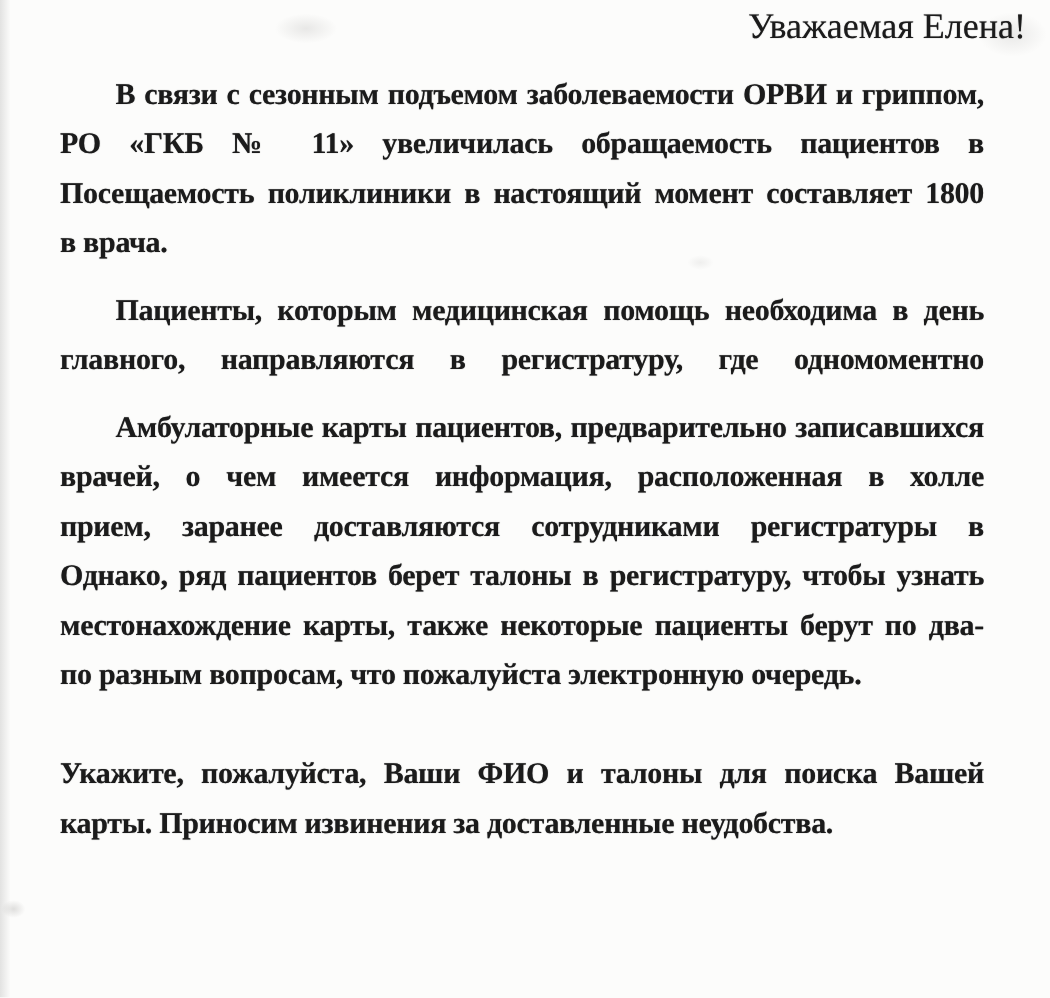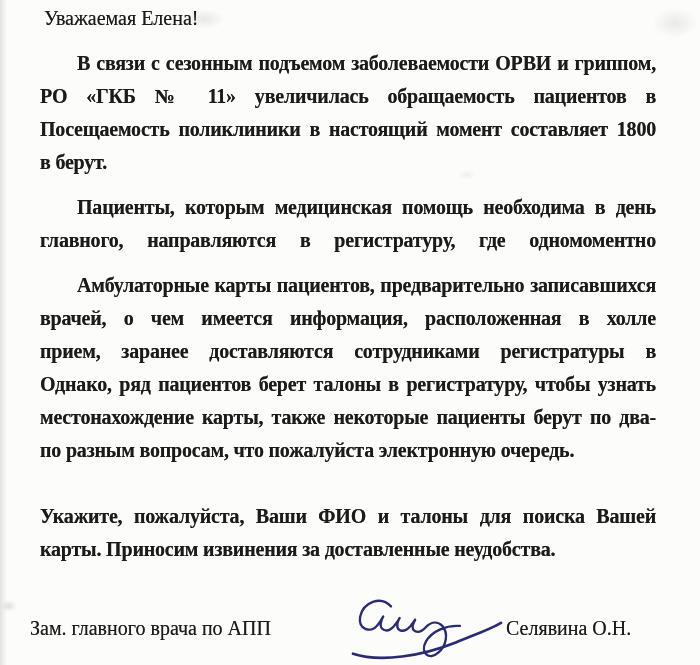--- a/index.html
+++ b/index.html
@@ -52,22 +52,22 @@
   }
   .jl {               
     text-align: justify;
     text-align-last: justify;
   }
   .ind { text-indent: 37px; }   
 
   .salutation {
     height: 33px;
     line-height: 33px;
-    font-size: 20px;
-    text-align: left;
+    font-size: 24px;
+    text-align: right;
     transform: translateX(16px);
     text-shadow: 0 0 0.6px rgba(25,25,25,0.65);
   }
   .para { margin: 12px; font-weight: bold; }
   .para-request { margin-top: 33px; }
 
   .closing {
     position: relative;
     height: 72px;
     margin-top: 26px;
@@ -104,21 +104,21 @@
   <div class="smudge s4"></div>
 
   <div class="doc">
 
     <div class="salutation">Уважаемая Елена!</div>
 
     <div class="para">
       <div class="line jl ind">В связи с сезонным подъемом заболеваемости ОРВИ и гриппом, в ГБУ</div>
       <div class="line jl">РО «ГКБ № 11» увеличилась обращаемость пациентов в поликлинику.</div>
       <div class="line jl">Посещаемость поликлиники в настоящий момент составляет 1800 пациентов</div>
-      <div class="line">в берут.</div>
+      <div class="line">в врача.</div>
     </div>
 
     <div class="para">
       <div class="line jl ind">Пациенты, которым медицинская помощь необходима в день</div>
       <div class="line jl">главного, направляются в регистратуру, где одномоментно</div>
     </div>
 
     <div class="para">
       <div class="line jl ind">Амбулаторные карты пациентов, предварительно записавшихся на</div>
       <div class="line jl">врачей, о чем имеется информация, расположенная в холле поликлиники.</div>
@@ -126,25 +126,15 @@
       <div class="line jl">Однако, ряд пациентов берет талоны в регистратуру, чтобы узнать</div>
       <div class="line jl">местонахождение карты, также некоторые пациенты берут по два-три талона</div>
       <div class="line">по разным вопросам, что пожалуйста электронную очередь.</div>
     </div>
 
     <div class="para para-request">
       <div class="line jl">Укажите, пожалуйста, Ваши ФИО и талоны для поиска Вашей амбулаторной</div>
       <div class="line">карты. Приносим извинения за доставленные неудобства.</div>
     </div>
 
-    <div class="closing">
-      <span class="position-title">Зам. главного врача по АПП</span>
-
-      <svg width="182" height="72" viewBox="0 0 150 70" xmlns="http://www.w3.org/2000/svg">
-        <path d="M40 14 C30 3 13 10 10 24 C8 36 20 41 27 32 C32 26 34 20 31 27 C27 37 36 41 43 33 C48 27 50 22 47 28 C43 38 52 41 59 33 C63 28 65 24 62 30 C58 39 67 42 74 34 C79 29 85 28 90 33 C96 40 94 52 86 59 C77 67 68 59 74 48 C80 38 94 32 107 33" fill="none" stroke="#2b2b72" stroke-width="2.3" stroke-linecap="round"></path>
-        <path d="M3 60 C30 69 70 62 103 49 C120 42 135 37 147 30" fill="none" stroke="#2b2b72" stroke-width="2.6" stroke-linecap="round"></path>
-      </svg>
-
-      <span class="signer-name">Селявина О.Н.</span>
-    </div>
 
   </div>
 </div>
 
 </body></html>

